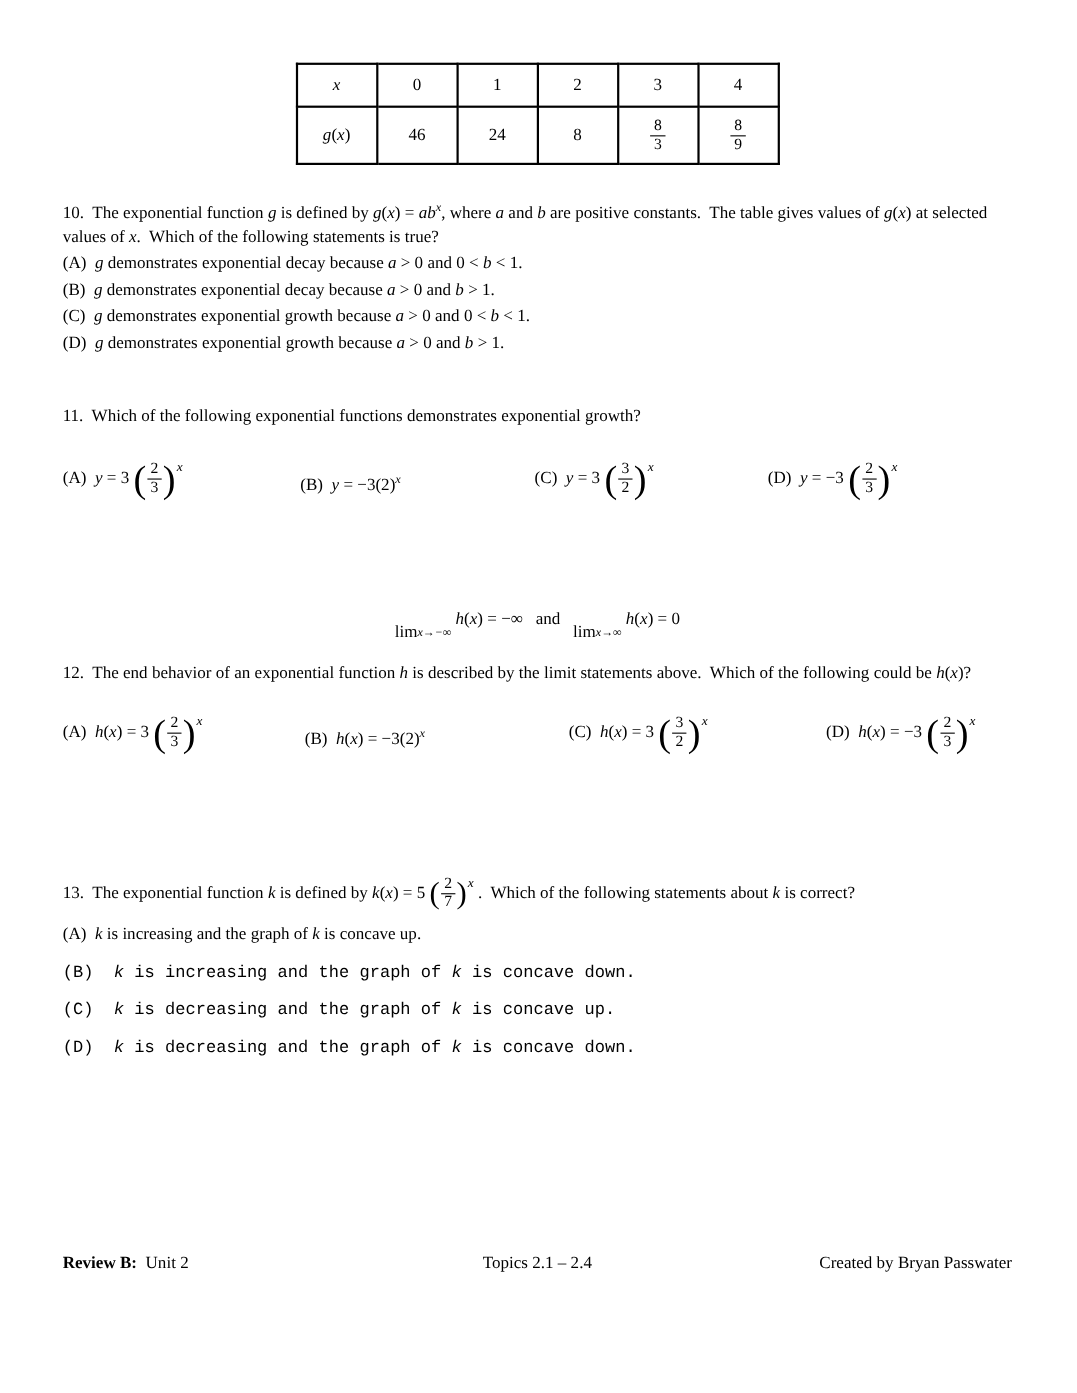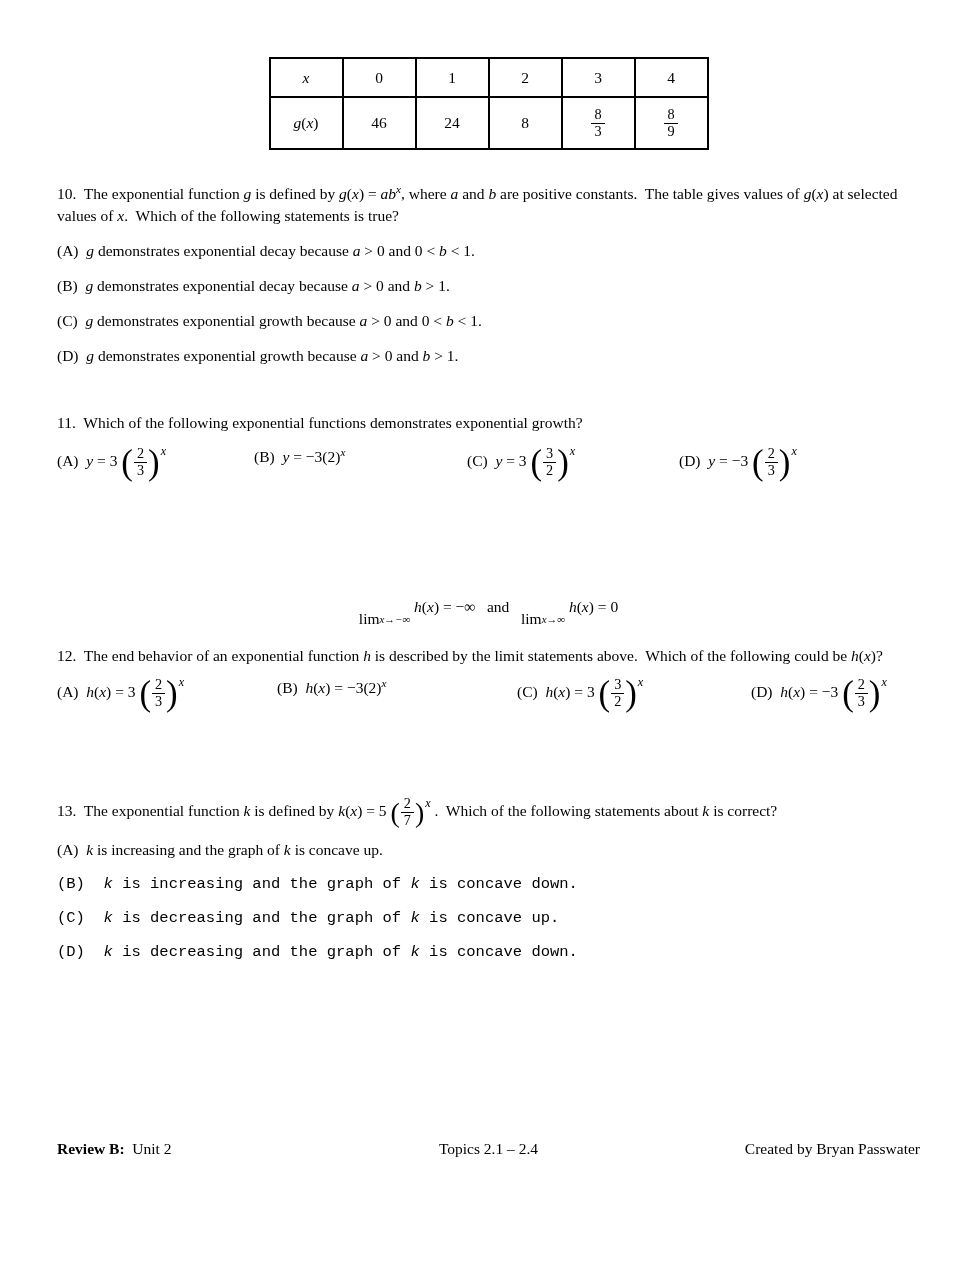--- a/index.html
+++ b/index.html
@@ -70,36 +70,36 @@
     flex-direction: row;
     align-items: center;
     vertical-align: -0.78em;
     line-height: 1.05;
   }
   .lim .limword { font-style: normal; }
   .lim .limsub { font-size: 0.7em; font-style: italic; margin-top: 1px; }
 
   
   .q10p { margin-top: 33px; }
-  .q10opt { margin-top: 13px; }
+  .q10opt { margin-top: 2px; }
   .q11p { margin-top: 45px; }
-  .optrow { display: flex; align-items: flex-start; }
+  .optrow { display: flex; align-items: flex-end; }
   .q11row { margin-top: 12px; min-height: 50px; }
   .q11row .o1 { width: 197px; }
-  .q11row .o2 { width: 213px; }
+  .q11row .o2 { width: 213px; margin-left: 19px; }
   .q11row .o3 { width: 212px; }
   .q11row .o4 { flex: 1; }
   .q12row { margin-top: 10px; min-height: 50px; }
   .q12row .o1 { width: 220px; }
   .q12row .o2 { width: 240px; }
   .q12row .o3 { width: 234px; }
   .q12row .o4 { flex: 1; }
   .limits { margin-top: 100px; text-align: center; }
   .q12p { margin-top: 18px; }
-  .q13p { margin-top: 69px; }
+  .q13p { margin-top: 113px; }
   .q13a { margin-top: 10px; }
   .q13opt { margin-top: 12px; font-family: Liberation Mono, monospace; }
 
   .footer {
     position: absolute;
     left: 57px;
     right: 59px;
     top: 1138px;
     display: flex;
     align-items: baseline;

